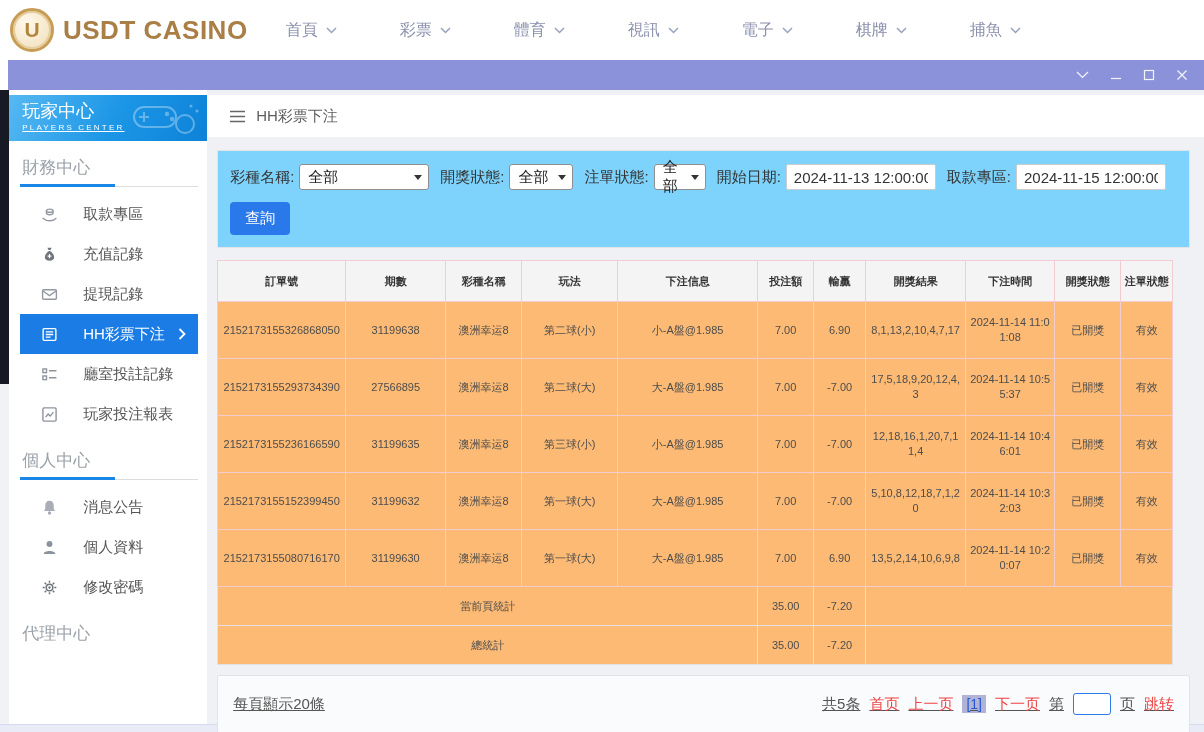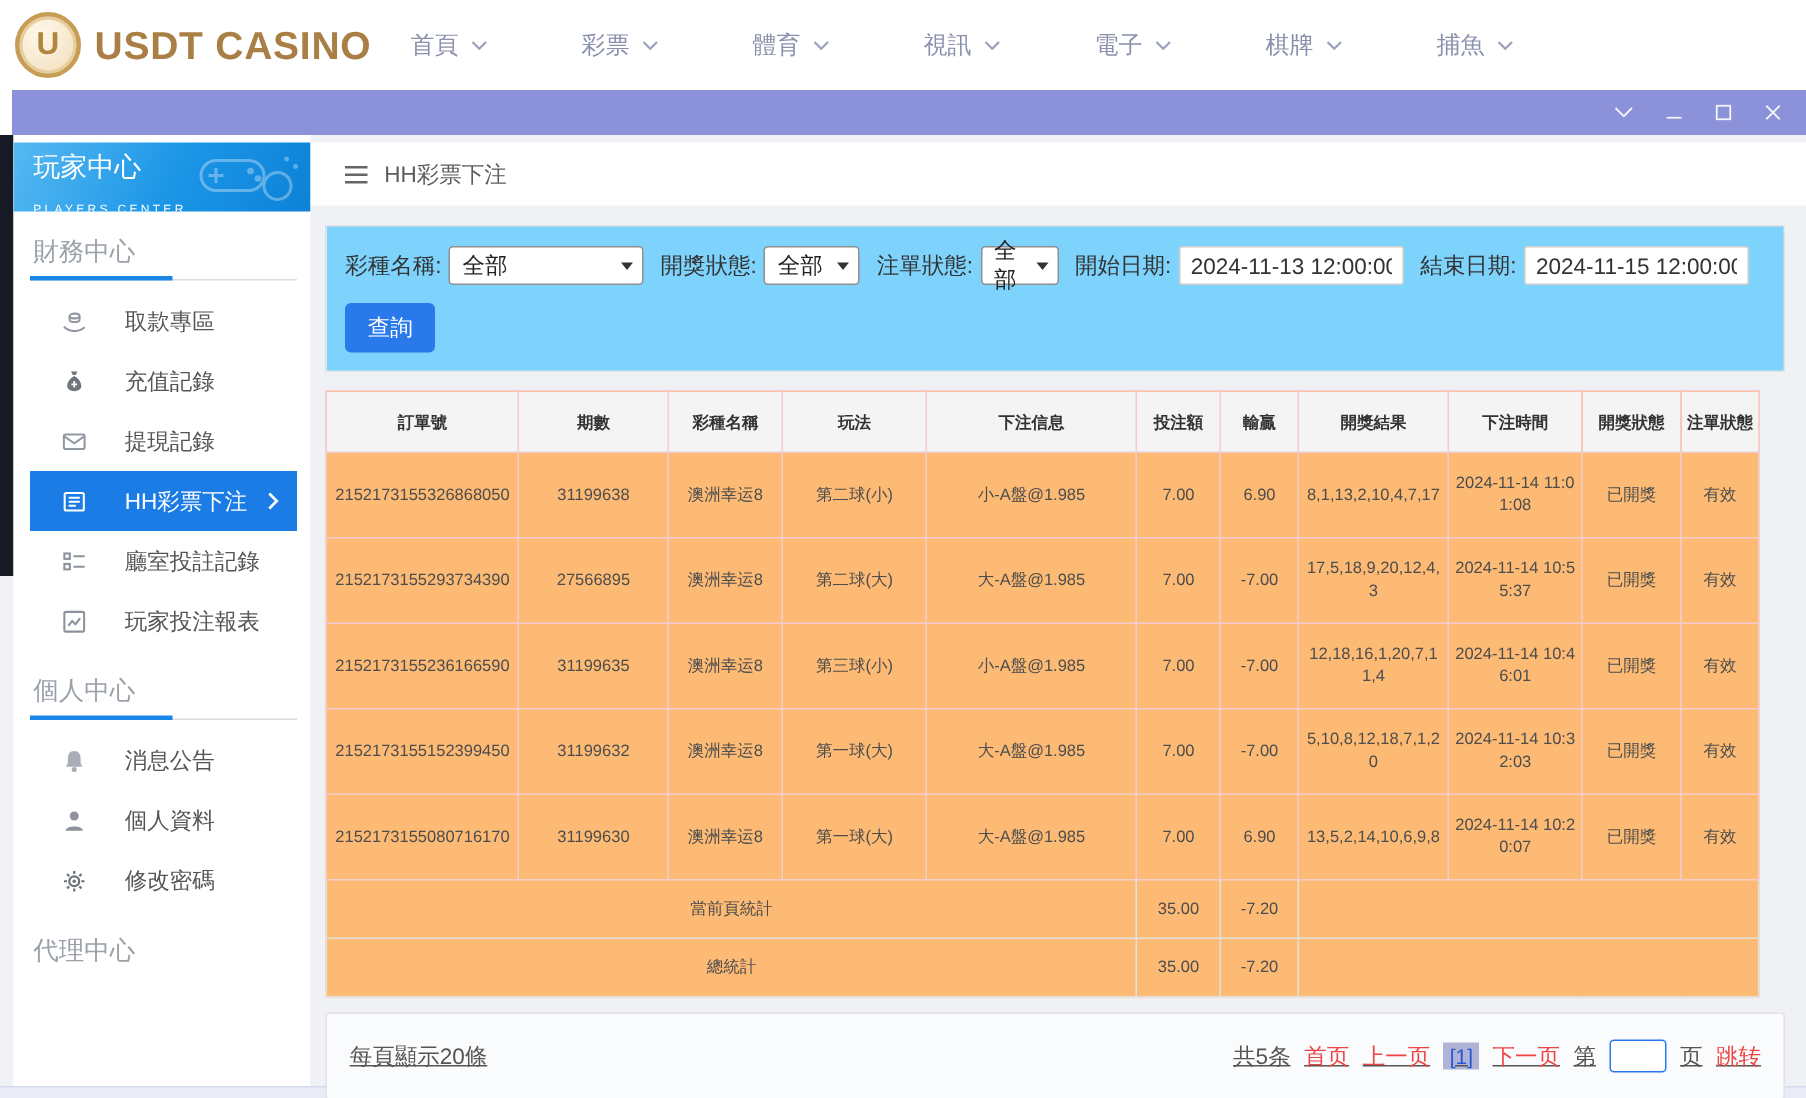--- a/index.html
+++ b/index.html
@@ -9,36 +9,36 @@
     -webkit-font-smoothing:antialiased;
   }
   
   .top-header{height:60px;display:flex;align-items:center;background:#fff;}
   .logo{display:flex;align-items:center;gap:9px;margin-left:10px;cursor:pointer;}
   .coin{width:44px;height:44px;border-radius:50%;border:3px solid #c79d55;
         background:radial-gradient(circle at 35% 30%,#fff8ea,#f0ddb8);
         box-shadow:inset 0 0 0 2px #e6cd9c;display:flex;align-items:center;justify-content:center;box-sizing:border-box;}
   .coin span{font-size:21px;font-weight:bold;color:#b2853d;}
   .logo-text{font-size:26px;font-weight:800;color:#aa7f46;letter-spacing:.5px;}
-  .main-nav{display:flex;margin-left:26px;gap:63px;}
+  .main-nav{display:flex;margin-left:38px;gap:63px;}
   .nav-item{display:flex;align-items:center;gap:8px;font-size:16px;color:#8b90ad;cursor:pointer;white-space:nowrap;}
   
   .titlebar{height:30px;background:#fff;}
   .titlebar-inner{margin-left:8px;height:30px;background:#8b92d9;display:flex;align-items:center;
                   justify-content:flex-end;gap:21px;padding-right:16px;box-sizing:border-box;}
   .tb-icon{display:flex;cursor:pointer;opacity:.9;}
   
   .content-row{display:flex;height:634px;}
   .left-strip{width:10px;background:linear-gradient(to bottom,#171a24 0,#171a24 294px,#f1f2f6 294px);}
   
   .sidebar{width:215px;background:#fff;box-sizing:border-box;overflow:hidden;}
   .banner{margin-top:5px;height:46px;position:relative;color:#fff;padding:6px 0 12px 13px;box-sizing:border-box;overflow:hidden;
           background:linear-gradient(115deg,#56b9f2 0%,#1b95e6 55%,#0d82d8 100%);}
   .banner-title{font-size:18px;line-height:20px;}
-  .banner-sub{font-size:8px;letter-spacing:2.2px;margin-top:14px;text-decoration:underline;}
+  .banner-sub{font-size:8px;letter-spacing:2.2px;margin-top:2px;text-decoration:underline;}
   .banner .gamepad{position:absolute;right:6px;top:3px;opacity:.33;}
   .sections{padding:0 9px 0 11px;}
   .sec-title{font-size:17px;color:#9aa1a9;padding:15px 2px 7px;}
   .sec-underline{border-bottom:1px solid #ddd;position:relative;height:0;margin-bottom:7px;}
   .sec-underline i{position:absolute;left:0;bottom:-1px;width:95px;height:3px;background:#1a86e8;display:block;}
   .menu-item{display:flex;align-items:center;height:40px;padding:0 8px 0 21px;gap:25px;
              font-size:15px;color:#555;cursor:pointer;position:relative;box-sizing:border-box;}
   .mi-icon{display:flex;width:17px;justify-content:center;align-items:center;}
   .menu-item.active{background:#1a7ce4;color:#fff;}
   .mi-arrow{position:absolute;right:12px;display:flex;}
@@ -314,21 +314,21 @@
           <span>全部</span>
             <i class="sel-arrow"></i>
         </div>
         <span class="f-label">注單狀態:</span>
         <div class="select w-sm">
           <span>全部</span>
             <i class="sel-arrow"></i>
         </div>
         <span class="f-label">開始日期:</span>
         <input class="date-input" value="2024-11-13 12:00:00" style="">
-        <span class="f-label">結束日期:</span>
+        <span class="f-label">取款專區:</span>
         <input class="date-input" value="2024-11-15 12:00:00" style="">
       </div>
       <button class="search-btn">查詢</button>
     </section>
 
     <table>
       <colgroup>
         <col style="width:128px">
           <col style="width:100px">
           <col style="width:76px">

